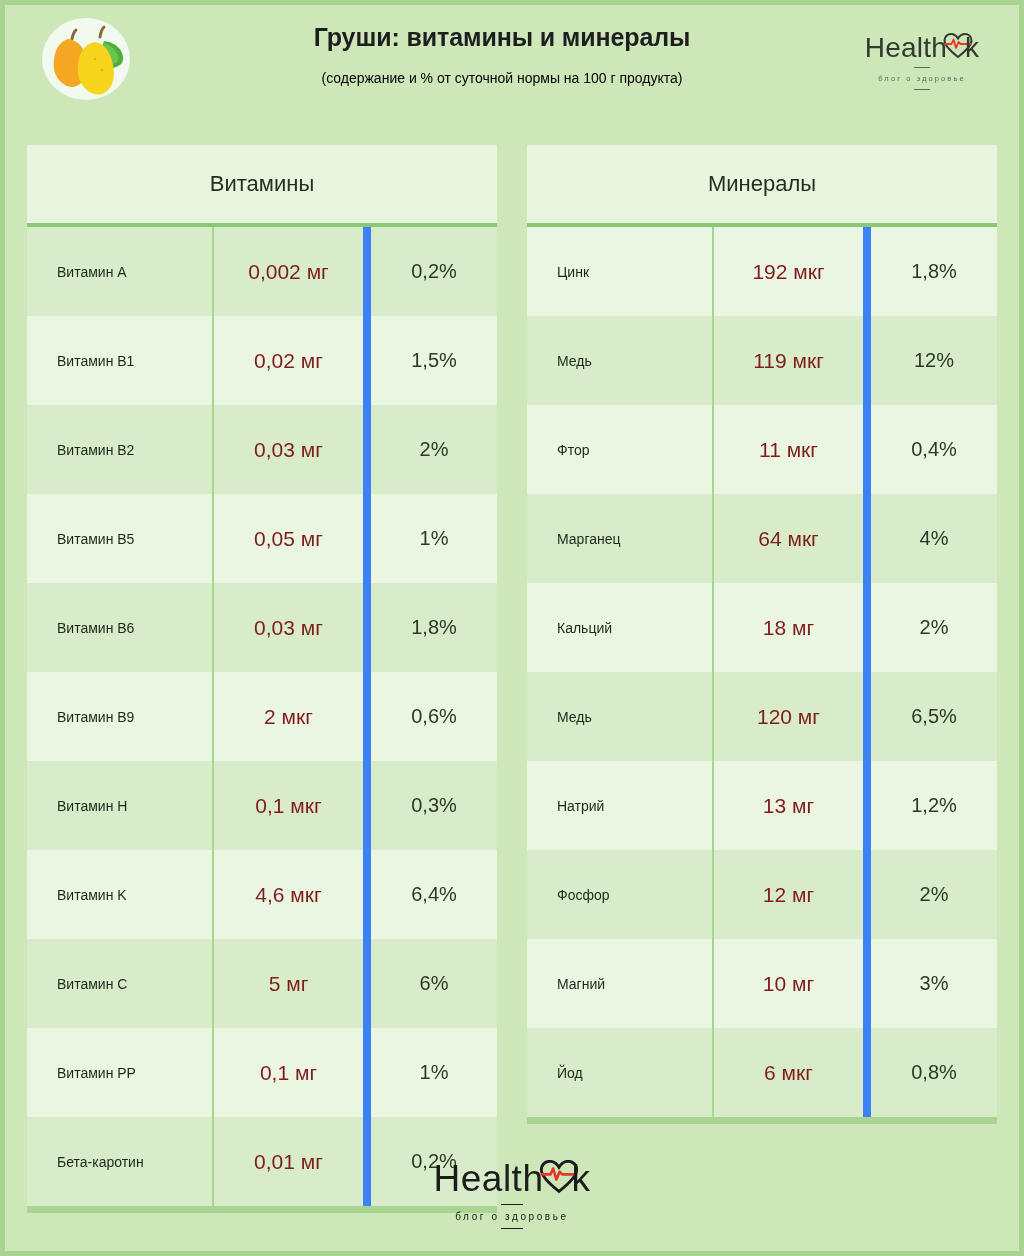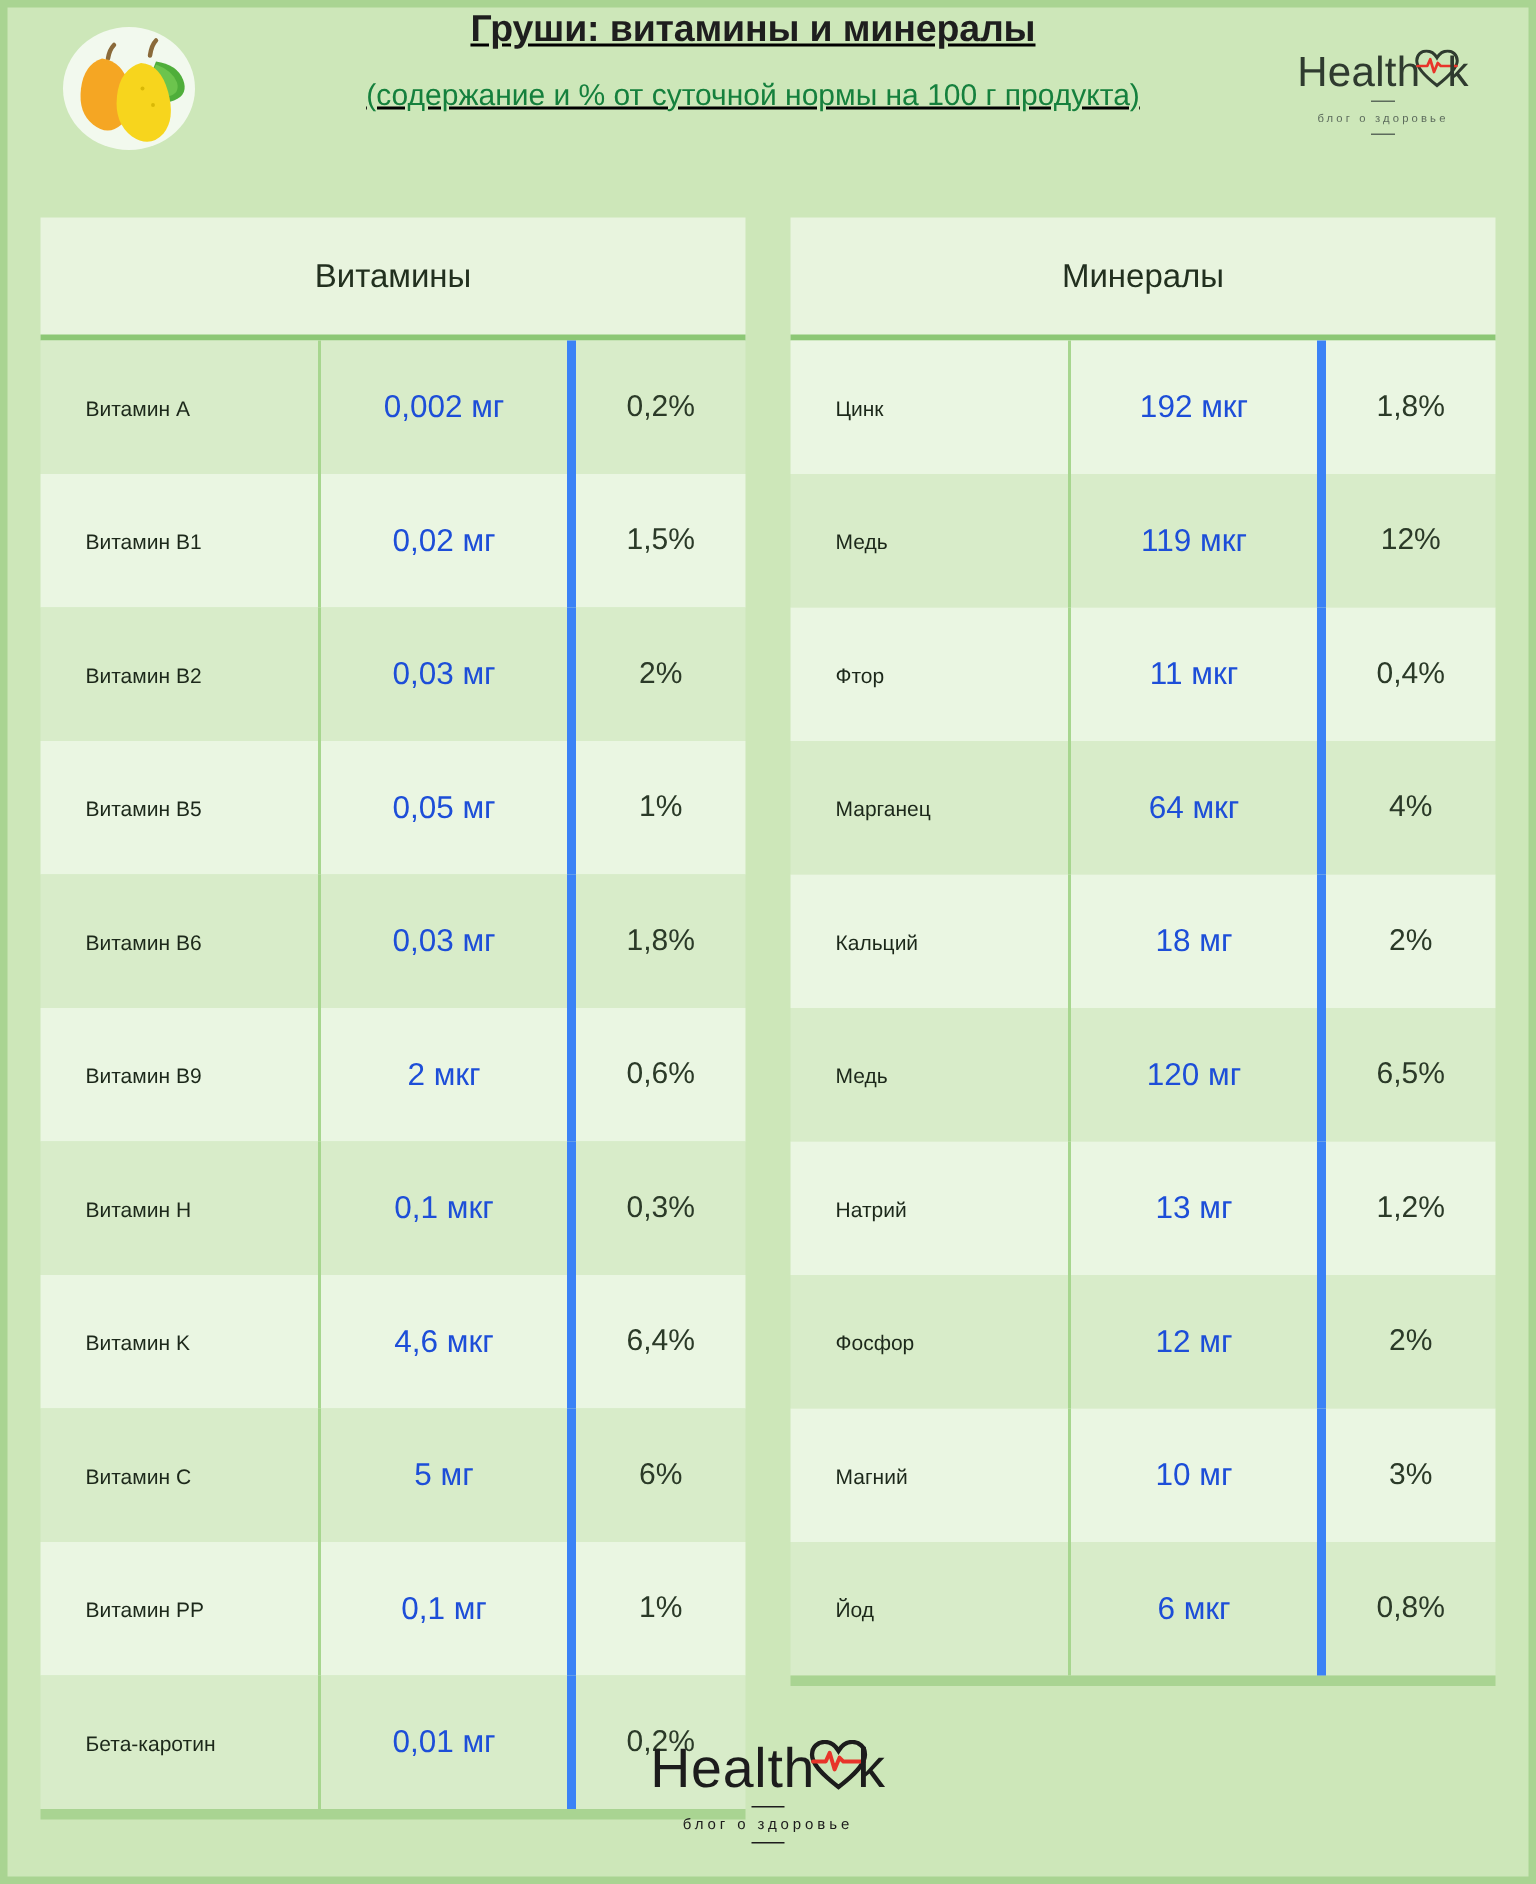--- a/index.html
+++ b/index.html
@@ -20,22 +20,22 @@
     box-sizing: border-box;
     background: #cde7b9;
     border: 5px solid #a9d492;
   }
 
   
   .header {
     position: relative;
     height: 100px;
     display: flex;
-    justify-content: center;
-    text-decoration: underline;
+    align-items: center;
+    justify-content: center;
   }
   .pear-badge {
     position: absolute;
     left: 33px;
     top: 10px;
     width: 96px;
     height: 88px;
   }
   .title-block {
     text-align: center;
@@ -45,22 +45,22 @@
   .title-main {
     font-size: 25px;
     font-weight: bold;
     color: #1e1e1e;
     letter-spacing: -0.1px;
     line-height: 1.15;
     white-space: nowrap;
   }
   .title-sub {
     margin-top: 18px;
-    font-size: 20px;
-    color: #15803d;
+    font-size: 14px;
+    color: #000000;
     line-height: 1.2;
     white-space: nowrap;
   }
 
   
   .brand {
     position: absolute;
     right: 22px;
     top: 26px;
     width: 150px;
@@ -145,25 +145,25 @@
     box-sizing: border-box;
   }
   .c-name {
     width: 187px;
     padding-left: 30px;
     border-right: 2px solid #a7d68f;
     font-size: 14px;
     color: #1c281a;
   }
   .c-val {
-    width: 170px;
-    justify-content: center;
-    border-right: 6px solid #3b82f6;
+    width: 157px;
+    justify-content: center;
+    border-right: 8px solid #3b82f6;
     font-size: 21px;
-    color: #1d4ed8;
+    color: #7f1d1d;
   }
   .c-pct {
     flex: 1;
     justify-content: center;
     font-size: 20px;
     color: #2b3a28;
   }
   .table-foot {
     height: 7px;
     background: #a9d492;

